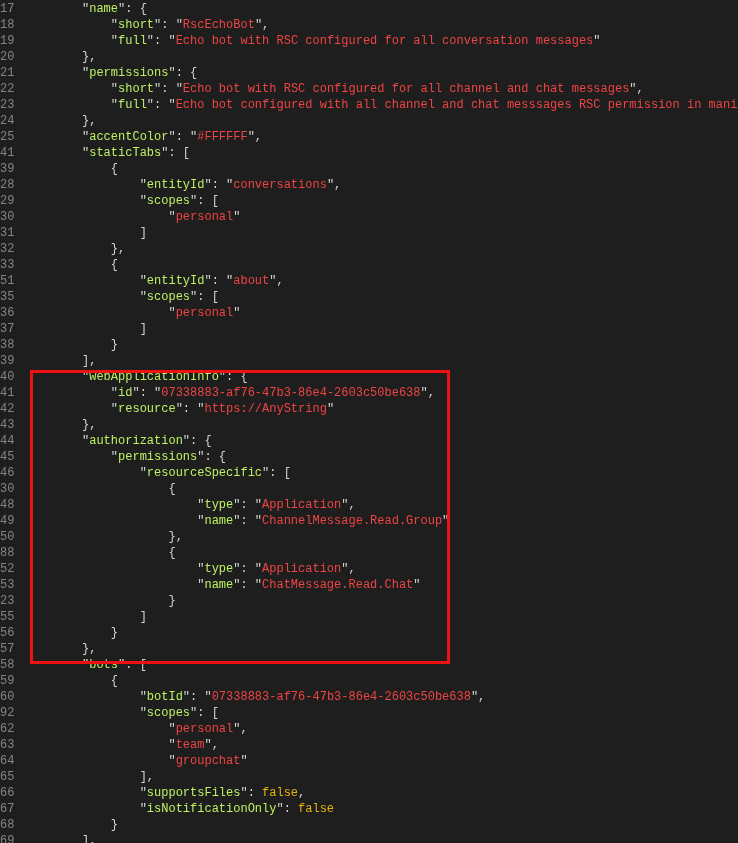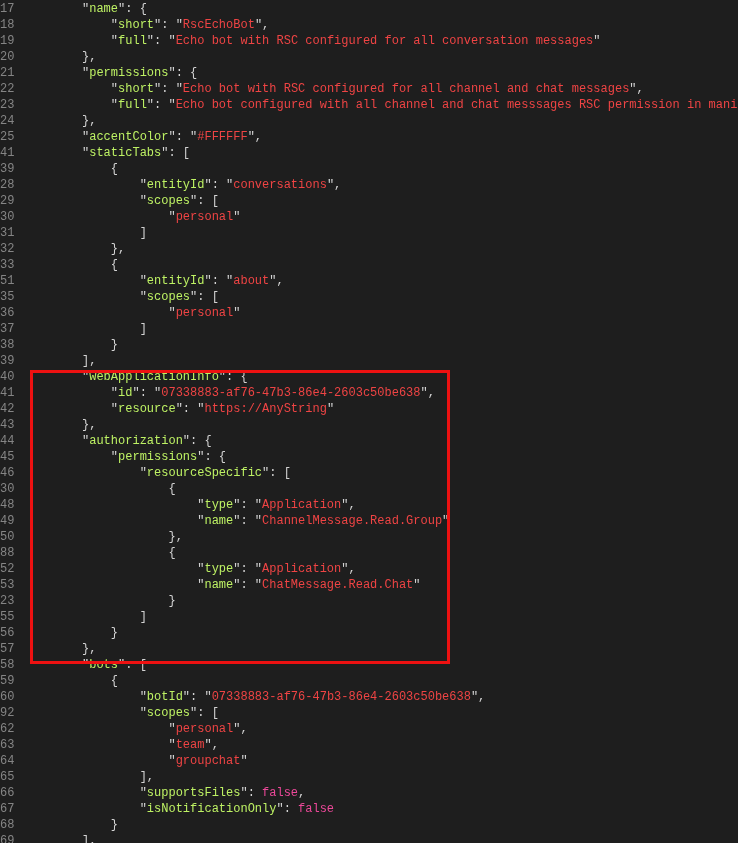--- a/index.html
+++ b/index.html
@@ -27,21 +27,21 @@
   }
   .gutter div { height: 16px; font-family: Liberation Mono, monospace; }
   .code {
     flex: 1;
     position: relative;
   }
   .line { height: 16px; white-space: pre; }
   .k  { color: #bef264; } 
   .p  { color: #d4d4d4; } 
   .s  { color: #ef4444; } 
-  .kw { color: #ec4899; } 
+  .kw { color: #eab308; } 
   .u  { text-decoration-color: #ce9178; }
   .hl-box {
     position: absolute;
     border: 3px solid #e11;
     pointer-events: none;
     box-sizing: border-box;
   }
 </style>
 </head>
 <body>

